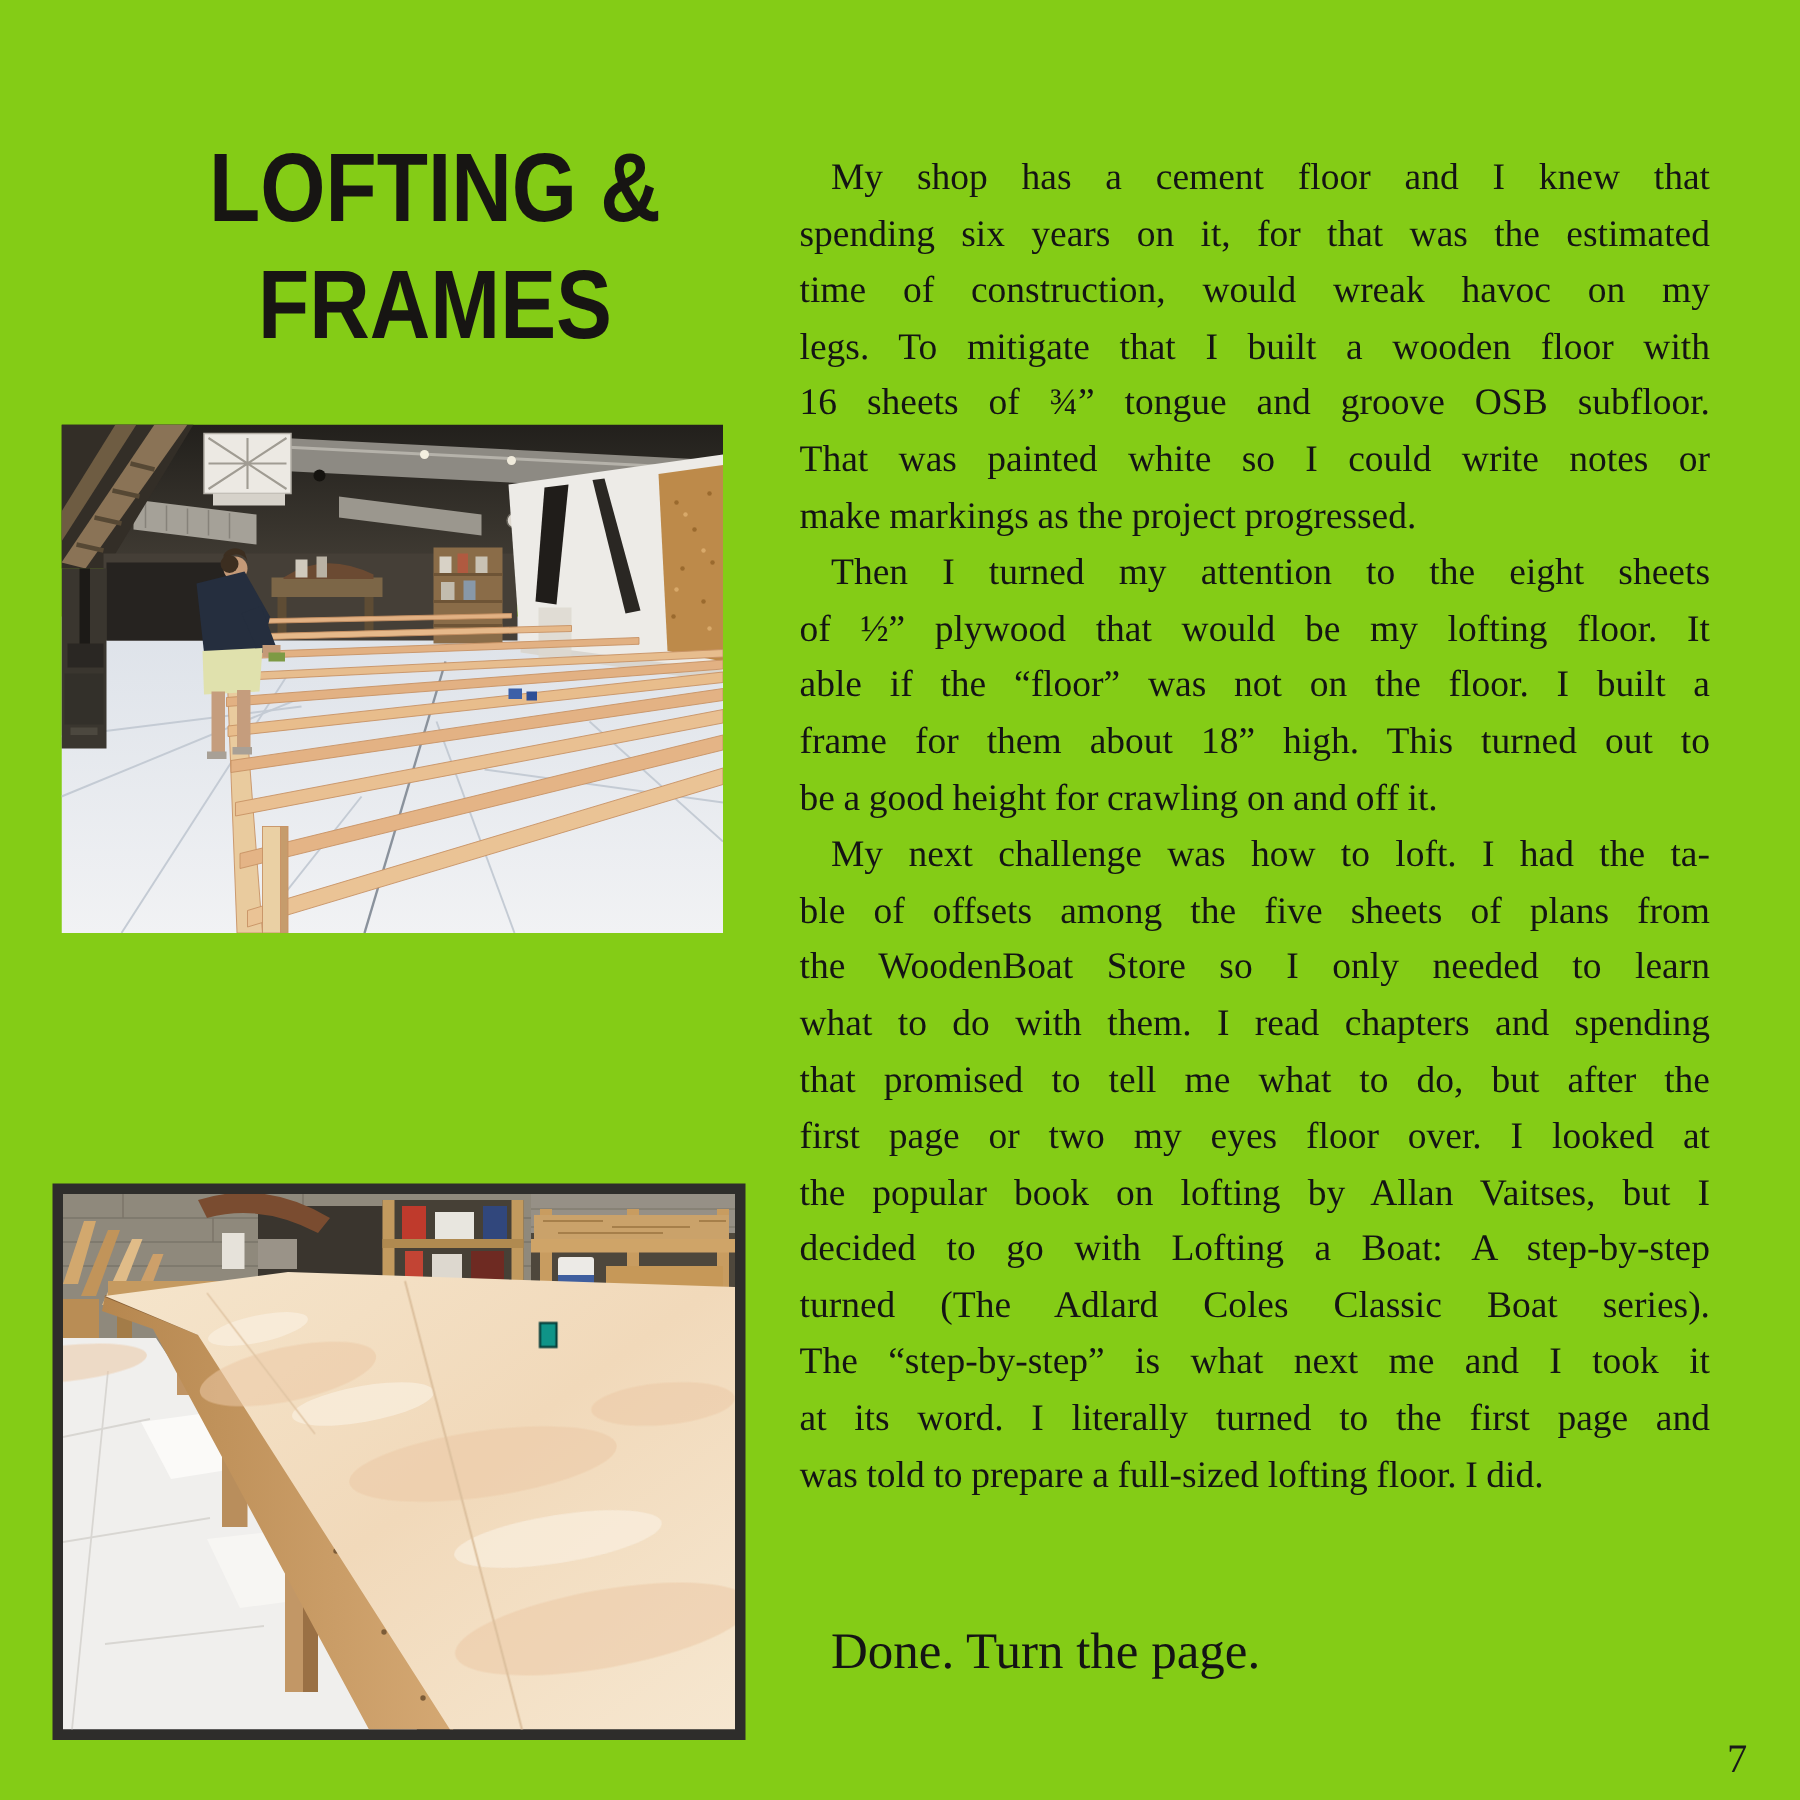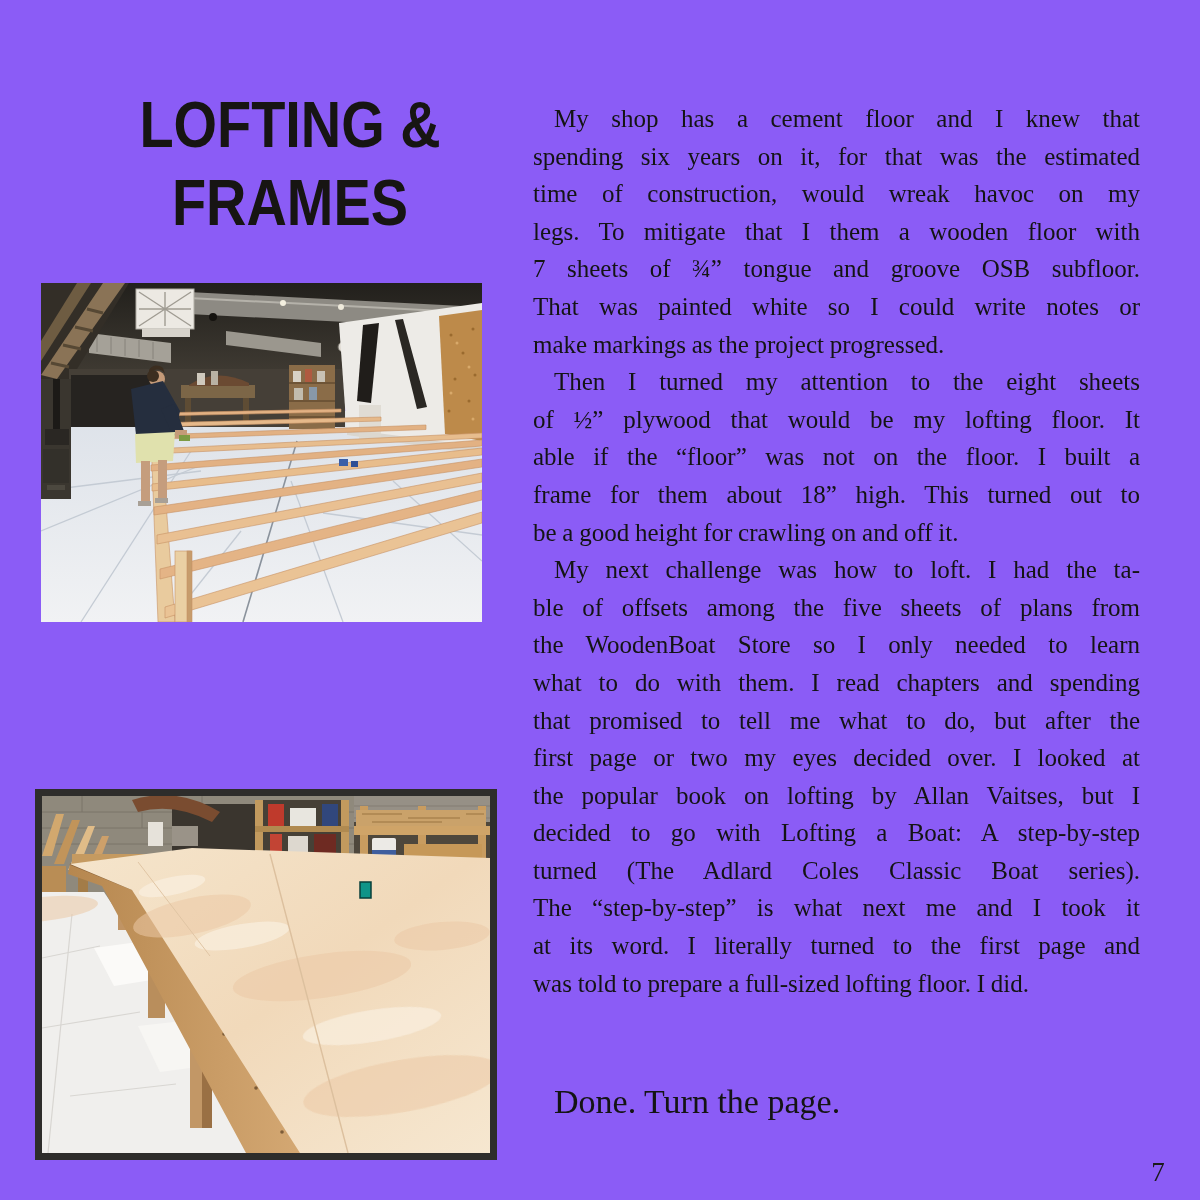--- a/index.html
+++ b/index.html
@@ -1,17 +1,17 @@
 <!DOCTYPE html>
 <html><head>
 <meta charset="utf-8">
 <style>
   html,body { margin:0; padding:0; background:#ffffff; }
   #page {
-    position:relative; width:1200px; height:1200px; background:#8b5cf6;
+    position:relative; width:1200px; height:1200px; background:#84cc16;
     font-family:"Liberation Serif", serif; color:#141414; overflow:hidden;
   }
   
   #chapter-title {
     position:absolute; left:60px; top:86px; width:460px; text-align:center;
     font-family:"Liberation Sans", sans-serif; font-weight:700; color:#171513;
   }
   .title-line {
     display:block; font-size:65px; line-height:78px; letter-spacing:0px;
     transform:scaleX(0.86); transform-origin:50% 50%; white-space:nowrap;
@@ -313,39 +313,39 @@
         <rect x="318" y="86" width="11" height="16" fill="#0f9488" stroke="#083f3a" stroke-width="1.5"></rect>
       </g>
     </svg>
   </div>
 
   <div id="body-text">
       <div class="para">
         <div class="line first">My shop has a cement floor and I knew that</div>
         <div class="line">spending six years on it, for that was the estimated</div>
         <div class="line">time of construction, would wreak havoc on my</div>
-        <div class="line">legs. To mitigate that I them a wooden floor with</div>
-        <div class="line">7 sheets of ¾” tongue and groove OSB subfloor.</div>
+        <div class="line">legs. To mitigate that I built a wooden floor with</div>
+        <div class="line">16 sheets of ¾” tongue and groove OSB subfloor.</div>
         <div class="line">That was painted white so I could write notes or</div>
         <div class="line last">make markings as the project progressed.</div>
       </div>
       <div class="para">
         <div class="line first">Then I turned my attention to the eight sheets</div>
         <div class="line">of ½” plywood that would be my lofting floor. It</div>
         <div class="line">able if the “floor” was not on the floor. I built a</div>
         <div class="line">frame for them about 18” high. This turned out to</div>
         <div class="line last">be a good height for crawling on and off it.</div>
       </div>
       <div class="para">
         <div class="line first">My next challenge was how to loft. I had the ta-</div>
         <div class="line">ble of offsets among the five sheets of plans from</div>
         <div class="line">the WoodenBoat Store so I only needed to learn</div>
         <div class="line">what to do with them. I read chapters and spending</div>
         <div class="line">that promised to tell me what to do, but after the</div>
-        <div class="line">first page or two my eyes decided over. I looked at</div>
+        <div class="line">first page or two my eyes floor over. I looked at</div>
         <div class="line">the popular book on lofting by Allan Vaitses, but I</div>
         <div class="line">decided to go with Lofting a Boat: A step-by-step</div>
         <div class="line">turned (The Adlard Coles Classic Boat series).</div>
         <div class="line">The “step-by-step” is what next me and I took it</div>
         <div class="line">at its word. I literally turned to the first page and</div>
         <div class="line last">was told to prepare a full-sized lofting floor. I did.</div>
       </div>
     </div>
   <div id="closing-line" style="position:absolute; left:533px; top:1058px; width:607px;">Done. Turn the page.</div>
 

